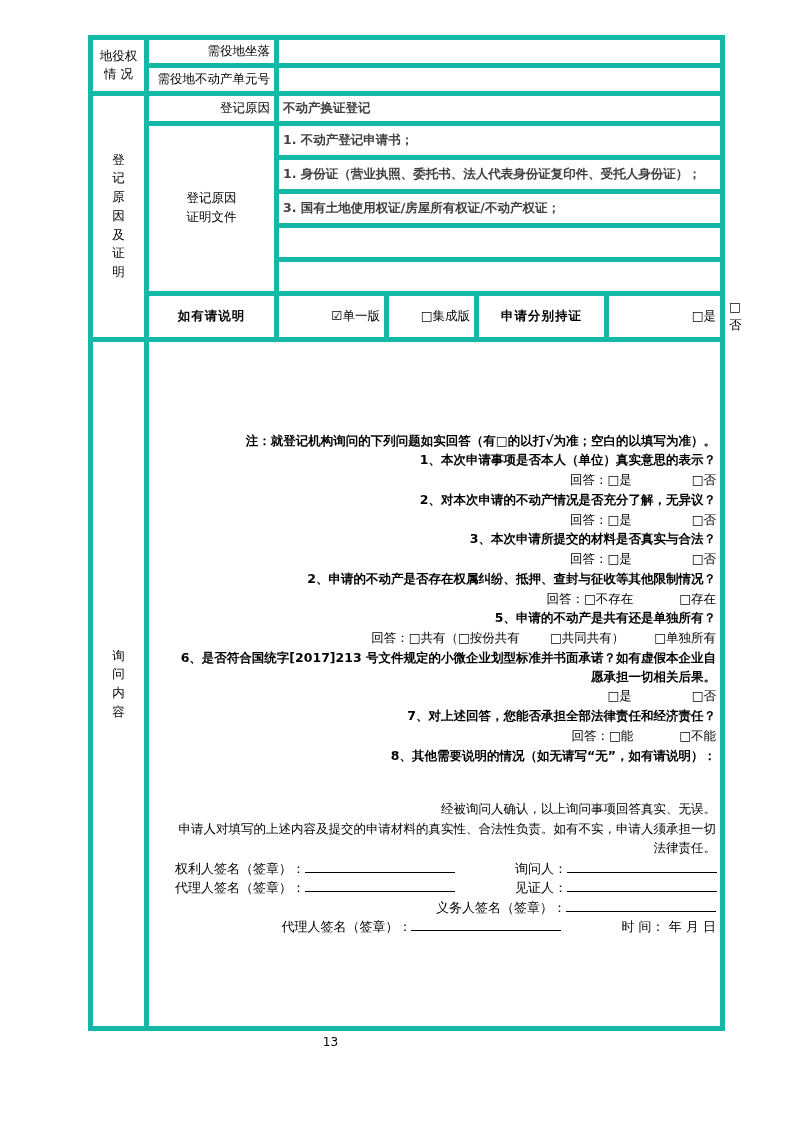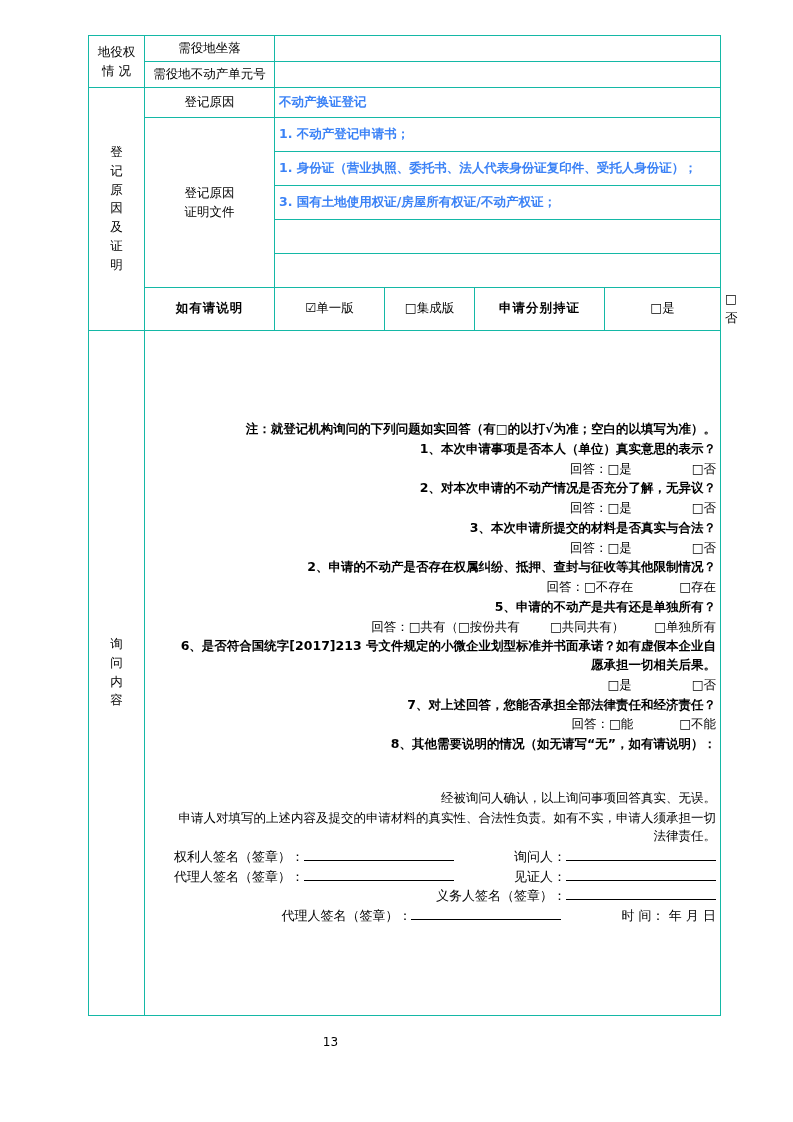--- a/index.html
+++ b/index.html
@@ -23,28 +23,28 @@
   }
   table.form {
     position: absolute;
     left: 88px;
     top: 35px;
     width: 632px;
     border-collapse: collapse;
     table-layout: fixed;
   }
   table.form td {
-    border: 1px solid #14b8a6;
+    border: 5px solid #14b8a6;
     padding: 2px 4px;
     font-size: 12.5px;
     vertical-align: middle;
     line-height: 1.5;
   }
-  .ctr { text-align: center; }
-  .red { color: #3b82f6; font-weight: bold; }
+  .ctr { text-align: right; }
+  .red { color: #404040; font-weight: bold; }
   .rowh-26 { height: 26px; }
   .rowh-30 { height: 30px; }
   .rowh-34 { height: 34px; }
 
   
   .vtext {
     text-align: center;
     font-size: 13.5px;
     font-weight: normal;
     line-height: 1.55;

